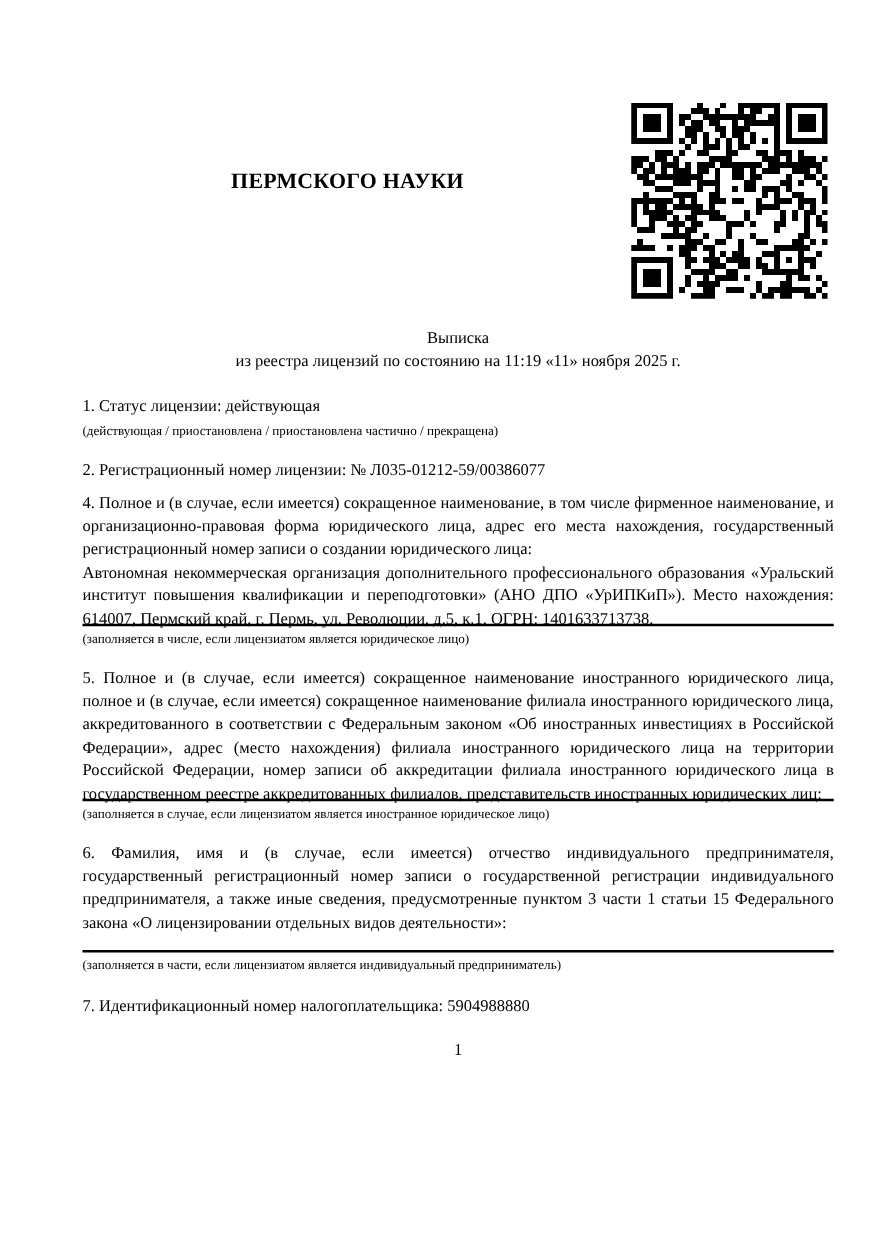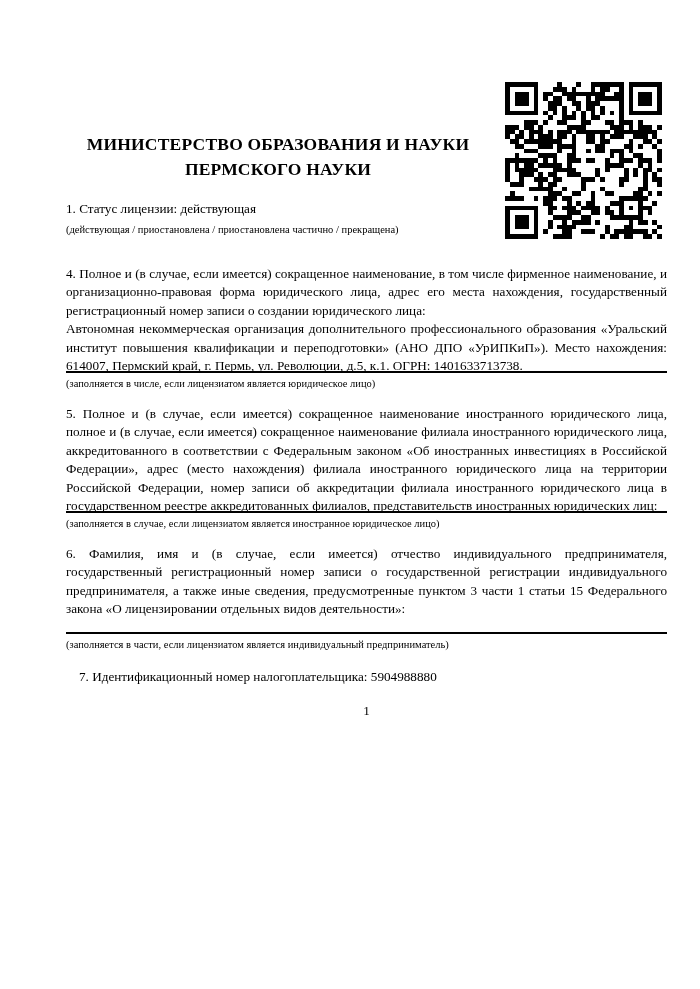--- a/index.html
+++ b/index.html
@@ -47,23 +47,23 @@
     text-align:center;
     font-size:13.2px;
     line-height:18.5px;
   }
   
   .item { font-size:13.2px; line-height:18.5px; }
   .item p { margin:0; }
   .para-justify { text-align:justify; }
   .item-1 { margin-top:18px; }
   .item-2, .item-3 { margin-top:14px; }
-  .item-4 { margin-top:28px; }
+  .item-4 { margin-top:8px; }
   .item-5, .item-6 { margin-top:14px; }
-  .item-7 { margin-top:16px;margin-left:13px; }
+  .item-7 { margin-top:16px; }
   .fill-rule {
     height:0;
     border-top:2px solid #000;
   }
   .fill-rule.tight  { margin-top:-5px; }
   .fill-rule.spaced { margin-top:13px; }
   .note {
     margin-top:3px;
     text-align:left;
   }
@@ -627,30 +627,36 @@
         <rect x="26" y="32" width="1" height="1"></rect>
         <rect x="29" y="32" width="1" height="1"></rect>
         <rect x="30" y="32" width="1" height="1"></rect>
         <rect x="32" y="32" width="1" height="1"></rect>
       </g>
     </svg>
 
   <div class="content">
 
     <div class="letterhead">
-      <div class="ministry-line">МИНИСТЕРСТВО ОБРАЗОВАНИЯ И НАУКИ</div>
       <div class="ministry-line">ПЕРМСКОГО НАУКИ</div>
     </div>
 
+    <div class="doc-title">
+      <div>Выписка</div>
+      <div>из реестра лицензий по состоянию на 11:19 «11» ноября 2025 г.</div>
+    </div>
 
     <div class="item item-1">
       <p>1. Статус лицензии: действующая</p>
       <div class="small-caption note">(действующая / приостановлена / приостановлена частично / прекращена)</div>
     </div>
 
+    <div class="item item-2">
+      <p>2. Регистрационный номер лицензии: № Л035-01212-59/00386077</p>
+    </div>
 
 
     <div class="item item-4">
       <p class="para-justify">4. Полное и (в случае, если имеется) сокращенное наименование, в том числе фирменное наименование, и организационно-правовая форма юридического лица, адрес его места нахождения, государственный регистрационный номер записи о создании юридического лица:</p>
       <p class="para-justify">Автономная некоммерческая организация дополнительного профессионального образования «Уральский институт повышения квалификации и переподготовки» (АНО ДПО «УрИПКиП»). Место нахождения: 614007, Пермский край, г. Пермь, ул. Революции, д.5, к.1. ОГРН: 1401633713738.</p>
       <div class="fill-rule tight"></div>
       <div class="small-caption note">(заполняется в числе, если лицензиатом является юридическое лицо)</div>
     </div>
 
     <div class="item item-5">

